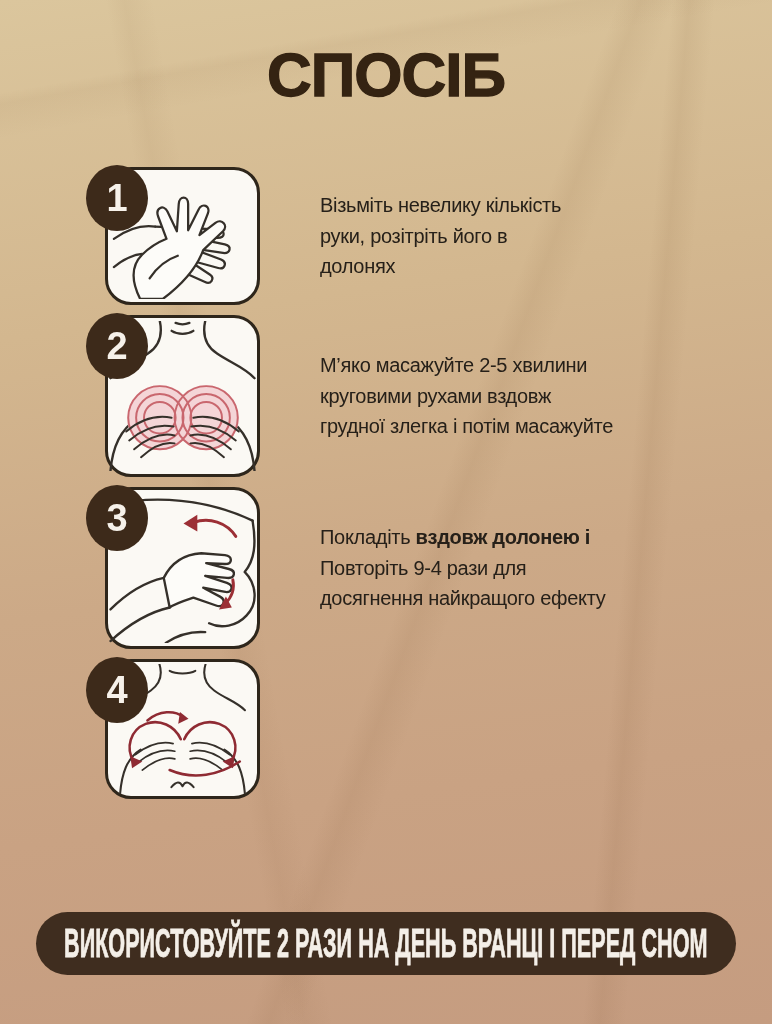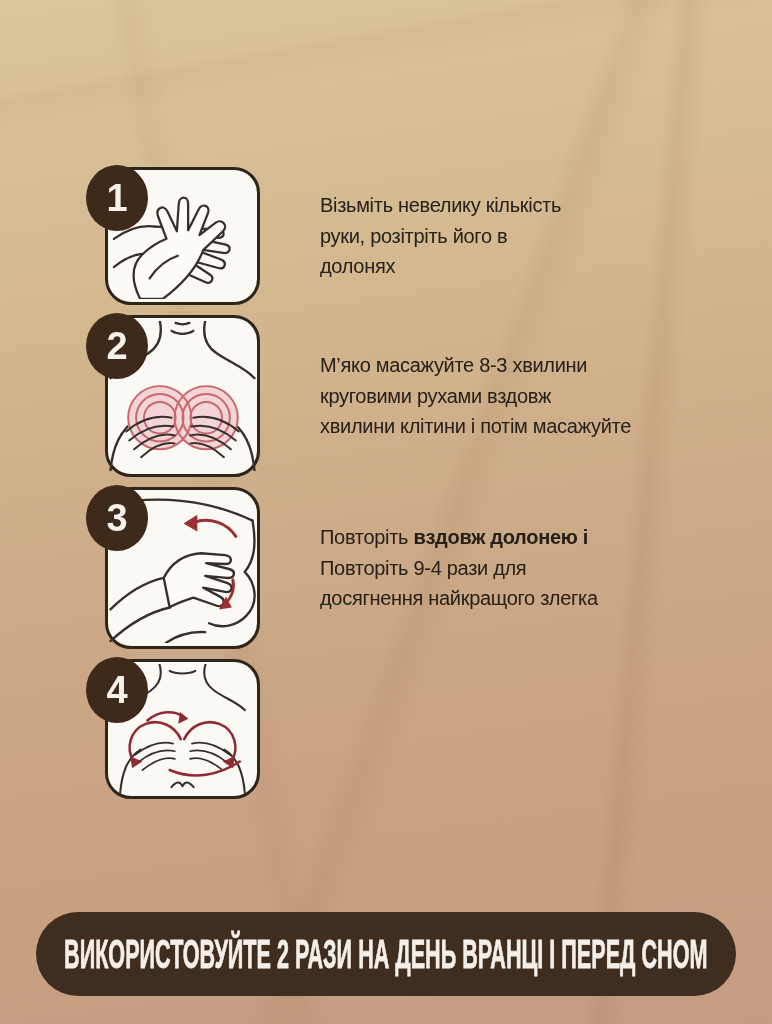--- a/index.html
+++ b/index.html
@@ -52,21 +52,21 @@
   }
   .text{
     margin-left:60px;width:450px;
     font-size:20px;line-height:30.5px;
     letter-spacing:-0.3px;
     color:#262019;
   }
   .text .line{white-space:nowrap;}
   .b{font-weight:700;}
   .banner{
-    position:absolute;left:36px;right:36px;top:912px;height:84px;
+    position:absolute;left:36px;right:36px;top:912px;height:63px;
     background:#3f2d1f;border-radius:42px;
     display:flex;align-items:center;justify-content:center;
     overflow:hidden;
   }
   .banner .banner-text{
     color:#f4efe8;font-size:40px;font-weight:700;
     white-space:nowrap;
     transform:scaleX(0.54);
     -webkit-text-stroke:0.8px #f4efe8;
   }
@@ -78,21 +78,21 @@
   .redf{fill:#9c2f35;stroke:none;}
   .red2{fill:none;stroke:#8f2b33;stroke-width:3;stroke-linecap:round;}
   .red2f{fill:#8f2b33;stroke:none;}
 </style>
 </head>
 <body>
 
 <div class="page">
 
   <h1 class="title">
-    <br>
+    <span>СПОСІБ</span><br>
   </h1>
 
   <div class="steps">
 
     <div class="step">
       <div class="figure h1">
         <div class="badge">1</div>
         <svg width="150" height="126" viewBox="0 0 150 134">
           <g class="ln">
             <path d="M2 70 C 16 60 32 55 46 57"></path>
@@ -141,23 +141,23 @@
             <path d="M26 130 C 40 118 54 113 67 116"></path>
             <path d="M33 138 C 45 127 57 122 67 124"></path>
             <path d="M132 112 C 118 100 102 95 86 98"></path>
             <path d="M129 121 C 115 109 99 104 84 107"></path>
             <path d="M124 130 C 110 118 96 113 83 116"></path>
             <path d="M117 138 C 105 127 93 122 83 124"></path>
           </g>
         </svg>
       </div>
       <div class="text">
-        <div class="line">М’яко масажуйте 8-3 хвилини</div>
+        <div class="line">М’яко масажуйте 2-5 хвилини</div>
         <div class="line">круговими рухами вздовж</div>
-        <div class="line">хвилини клітини і потім масажуйте</div>
+        <div class="line">грудної злегка і потім масажуйте</div>
       </div>
     </div>
 
     <div class="step">
       <div class="figure h3">
         <div class="badge">3</div>
         <svg width="149" height="150" viewBox="0 0 150 152">
           <g class="ln">
             <path d="M4 12 C 46 2 100 6 146 28"></path>
             <path d="M146 28 C 150 52 148 68 138 80 C 150 92 152 112 140 124 C 130 135 114 138 102 132"></path>
@@ -170,23 +170,23 @@
             <path d="M86 30 C 102 24 120 30 129 44"></path>
             <path d="M118 112 C 125 106 128 97 126 88"></path>
           </g>
           <g class="redf">
             <path d="M90 22 L 76 31 L 90 39 Z"></path>
             <path d="M112 118 L 125 116 L 119 105 Z"></path>
           </g>
         </svg>
       </div>
       <div class="text">
-        <div class="line"><span>Повторіть </span><span class="b">вздовж долонею і</span></div>
+        <div class="line"><span>Покладіть </span><span class="b">вздовж долонею і</span></div>
         <div class="line">Повторіть 9-4 рази для</div>
-        <div class="line">досягнення найкращого злегка</div>
+        <div class="line">досягнення найкращого ефекту</div>
       </div>
     </div>
 
     <div class="step">
       <div class="figure h4">
         <div class="badge">4</div>
         <svg width="149" height="130" viewBox="0 0 150 152">
           <g class="ln">
             <path d="M60 8 C 67 12 83 12 90 8"></path>
             <path d="M48 0 C 52 13 49 23 38 31 C 26 40 12 44 2 54"></path>

